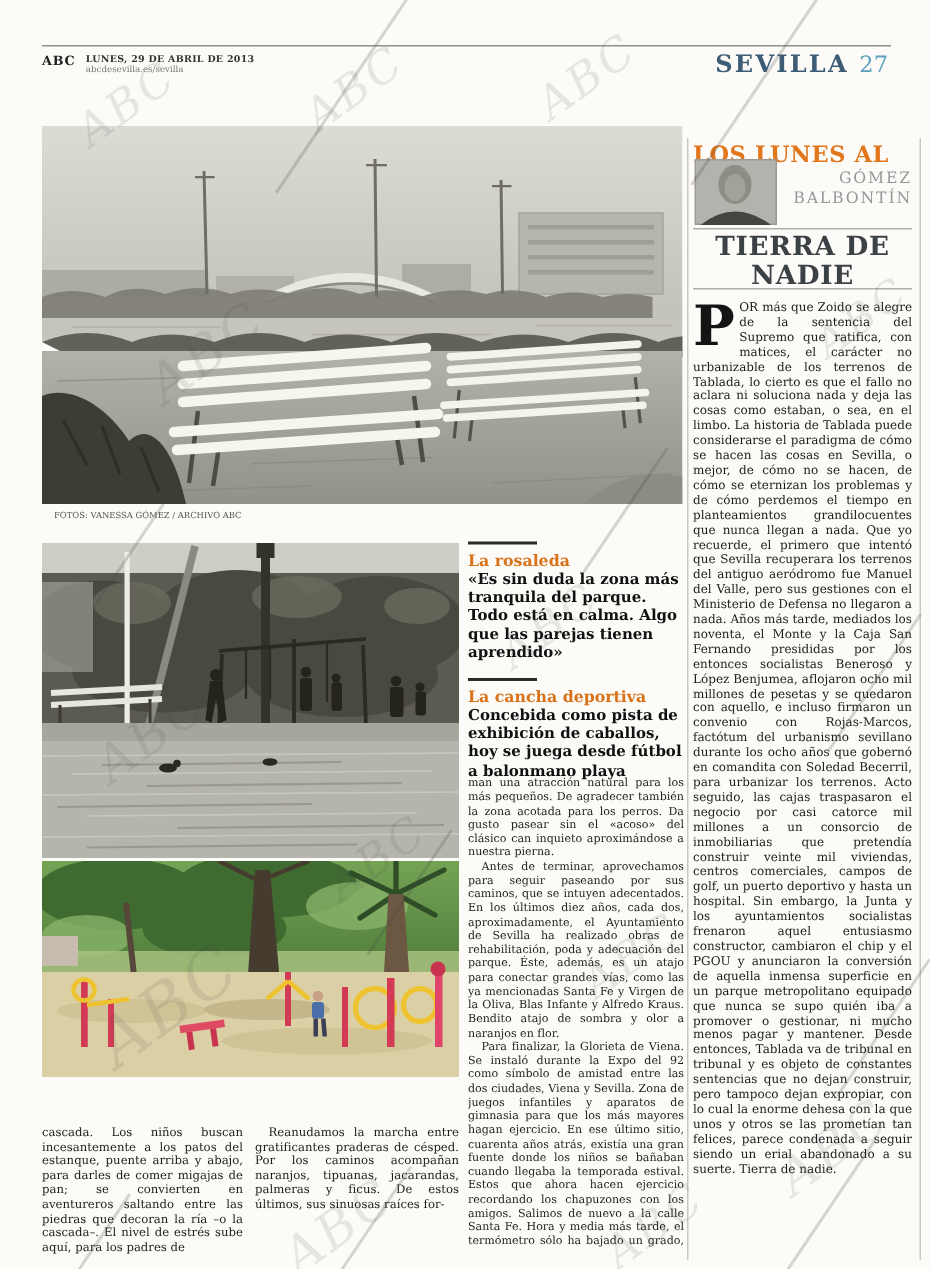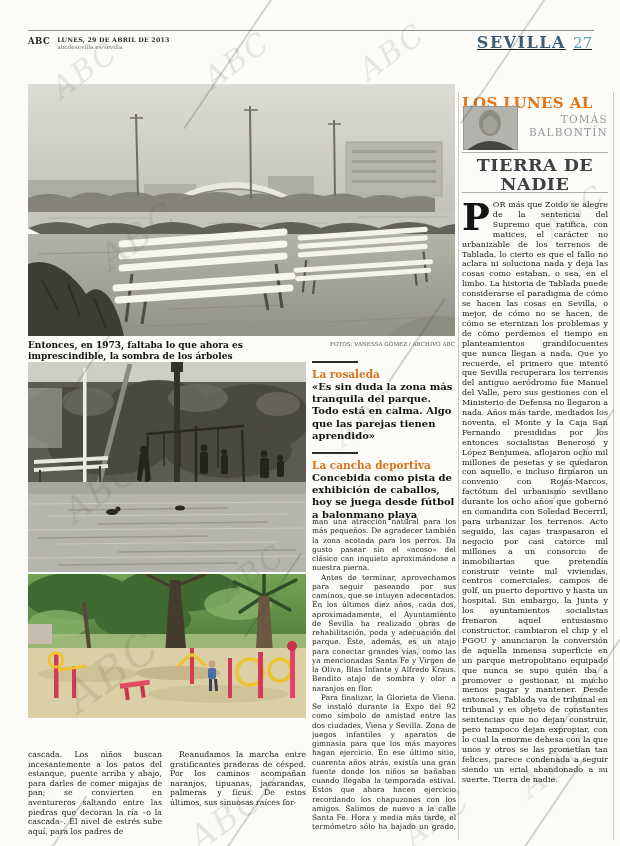--- a/index.html
+++ b/index.html
@@ -4,21 +4,21 @@
 <style>
   html,body{margin:0;padding:0;background:#e8e8e4;}
   .page{position:relative;width:620px;height:846px;background:#fcfbf8;overflow:hidden;
         font-family:"DejaVu Serif","Liberation Serif",serif;color:#1c1c1c;}
   
   .top-rule{position:absolute;left:28px;right:26px;top:30px;height:1px;background:#8f8f8b;}
   .hdr-left{position:absolute;left:28px;top:36px;display:flex;gap:7px;align-items:flex-start;}
   .brand{font-weight:bold;font-size:8.5px;letter-spacing:.5px;color:#222;}
   .dateline{font-size:6.3px;font-weight:bold;color:#333;letter-spacing:.2px;}
   .siteline{font-size:5.8px;color:#777;margin-top:1px;}
-  .hdr-right{position:absolute;right:28px;top:33px;text-align:right;white-space:nowrap;text-decoration:underline;}
+  .hdr-right{position:absolute;right:28px;top:33px;text-align:right;white-space:nowrap;}
   .section{font-size:16px;font-weight:bold;color:#3d5c76;letter-spacing:1.5px;}
   .pagenum{font-size:15px;color:#5fa0ba;margin-left:7px;}
   
   figure{margin:0;padding:0;position:absolute;}
   .ph-main{left:28px;top:84px;width:427px;height:252px;}
   .ph-fountain{left:28px;top:362px;width:278px;height:210px;}
   .ph-playground{left:28px;top:574px;width:278px;height:144px;}
   svg{display:block;}
   
   .cap-row{position:absolute;left:28px;top:340px;width:427px;display:flex;align-items:flex-start;}
@@ -166,21 +166,20 @@
       <g stroke="#2e2d27" stroke-width="2">
           <line x1="14" y1="196" x2="30" y2="226"></line>
           <line x1="40" y1="200" x2="52" y2="232"></line>
           <line x1="66" y1="214" x2="78" y2="244"></line>
         </g>
       <path d="M360 252 q30 -26 67 -18 l0 18 Z" fill="#8d8c82"></path>
     </svg>
   </figure>
 
   <div class="cap-row">
-    <div class="caption">Entonces, en 1973, faltaba lo que ahora es imprescindible, la sombra de los árboles</div>
     <div class="credit">FOTOS: VANESSA GÓMEZ / ARCHIVO ABC</div>
   </div>
 
   <figure class="ph-fountain">
     <svg viewBox="0 0 278 210" width="278" height="210" preserveAspectRatio="none">
       <rect width="278" height="48" fill="#cfcec6"></rect>
       <rect y="20" width="278" height="100" fill="#5c5b51"></rect>
       <g fill="#4a4940">
           <ellipse cx="40" cy="55" rx="48" ry="30"></ellipse>
           <ellipse cx="130" cy="50" rx="55" ry="32"></ellipse>
@@ -351,21 +350,21 @@
       <svg viewBox="0 0 55 44" width="55" height="44">
         <rect width="55" height="44" fill="#b3b2ac"></rect>
         <rect x=".5" y=".5" width="54" height="43" fill="none" stroke="#9a9993"></rect>
         <path d="M4 44 Q27 26 51 44 Z" fill="#45443e"></path>
         <ellipse cx="27" cy="17" rx="11" ry="13" fill="#8e8d85"></ellipse>
         <path d="M16 12 Q27 0 38 12 Q33 6 27 6 Q21 6 16 12 Z" fill="#d6d5cf"></path>
         <ellipse cx="27" cy="19" rx="7" ry="9" fill="#a3a29a"></ellipse>
       </svg>
     </div>
     <div class="author">
-      <div>TOMÁS</div>
+      <div>GÓMEZ</div>
       <div>BALBONTÍN</div>
     </div>
     <div class="sb-rule sb-r1"></div>
     <h1 class="sb-title">TIERRA DE NADIE</h1>
     <div class="sb-rule sb-r2"></div>
     <div class="sb-body">
       <span class="dropcap">P</span><span>OR más que Zoido se alegre de la sentencia del Supremo que ratifica, con matices, el carácter no urbanizable de los terrenos de Tablada, lo cierto es que el fallo no aclara ni soluciona nada y deja las cosas como estaban, o sea, en el limbo. La historia de Tablada puede considerarse el paradigma de cómo se hacen las cosas en Sevilla, o mejor, de cómo no se hacen, de cómo se eternizan los problemas y de cómo perdemos el tiempo en planteamientos grandilocuentes que nunca llegan a nada. Que yo recuerde, el primero que intentó que Sevilla recuperara los terrenos del antiguo aeródromo fue Manuel del Valle, pero sus gestiones con el Ministerio de Defensa no llegaron a nada. Años más tarde, mediados los noventa, el Monte y la Caja San Fernando presididas por los entonces socialistas Beneroso y López Benjumea, aflojaron ocho mil millones de pesetas y se quedaron con aquello, e incluso firmaron un convenio con Rojas-Marcos, factótum del urbanismo sevillano durante los ocho años que gobernó en comandita con Soledad Becerril, para urbanizar los terrenos. Acto seguido, las cajas traspasaron el negocio por casi catorce mil millones a un consorcio de inmobiliarias que pretendía construir veinte mil viviendas, centros comerciales, campos de golf, un puerto deportivo y hasta un hospital. Sin embargo, la Junta y los ayuntamientos socialistas frenaron aquel entusiasmo constructor, cambiaron el chip y el PGOU y anunciaron la conversión de aquella inmensa superficie en un parque metropolitano equipado que nunca se supo quién iba a promover o gestionar, ni mucho menos pagar y mantener. Desde entonces, Tablada va de tribunal en tribunal y es objeto de constantes sentencias que no dejan construir, pero tampoco dejan expropiar, con lo cual la enorme dehesa con la que unos y otros se las prometían tan felices, parece condenada a seguir siendo un erial abandonado a su suerte. Tierra de nadie.</span>
     </div>
   </aside>
 

